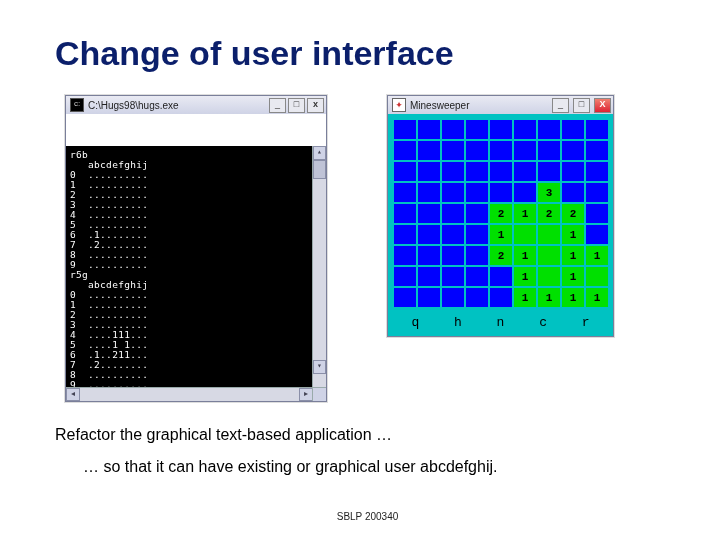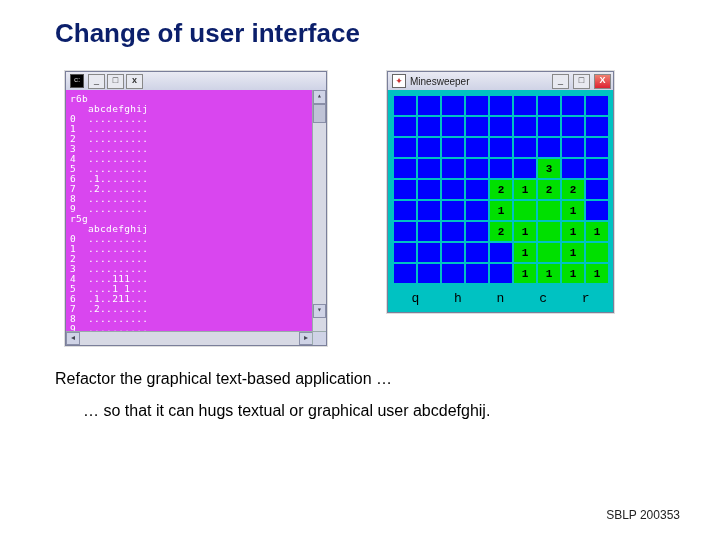--- a/index.html
+++ b/index.html
@@ -6,22 +6,22 @@
   body{
     width:720px;height:540px;
     background:#fff;
     font-family:Verdana,Geneva,sans-serif;
     color:#000;
     position:relative;
     box-sizing:border-box;
     padding:18px 40px 0 55px;
   }
   h1{
-    margin:0 0 22px 0;
-    font-size:26px;
+    margin:16px 0 22px 0;
+    font-size:34px;
     font-weight:bold;
     color:#0b1f6b;
   }
   .screens{
     display:flex;
     gap:60px;
     align-items:flex-start;
     margin-left:10px;
   }
   
@@ -55,27 +55,28 @@
     border:1px solid #888;
     font-size:9px;line-height:11px;text-align:center;
     color:#333;
   }
   .tb-btn.close{
     background:#e8e9f0;
     color:#333;
     font-weight:bold;
   }
   .console{
-    background:#d946ef;color:#fff;
+    background:#000000;color:#fff;
     padding:4px 2px 2px 4px;
     position:relative;
     height:235px;
     font-family:"Courier New",monospace;
     font-size:9.5px;line-height:10px;
     letter-spacing:.3px;
+    margin-top:32px;
   }
   .console pre{margin:0;white-space:pre}
   
   .vscroll{
     position:absolute;right:0;top:0;width:13px;height:100%;
     background:#d7d9e4;border-left:1px solid #9aa;
   }
   .vscroll .thumb{position:absolute;top:0;left:0;width:11px;height:17px;background:#bfc3d6;border:1px solid #8a8fa8}
   .vscroll .arrow{position:absolute;left:0;width:11px;height:12px;background:#cfd3e6;border:1px solid #8a8fa8;font-size:8px;text-align:center;line-height:10px;color:#445}
   .vscroll .a-up{top:0}
@@ -134,34 +135,35 @@
     margin-top:8px;
     font-family:"Courier New",monospace;
     font-size:13px;color:#000;text-align:center
   }
   
   .line1{margin-top:24px;font-size:16px}
   .line2{margin-top:14px;margin-left:28px;font-size:16px}
   .em{}
   .footer{
     position:absolute;left:55px;right:40px;bottom:18px;
-    display:flex;justify-content:flex-end;
-    font-size:12px;color:#222
+    display:flex;justify-content:center;
+    font-size:10px;color:#222
   }
 </style>
 </head>
 <body>
 
 <h1>Change of user interface</h1>
 
 <div class="screens">
 
   <div class="win">
     <div class="titlebar">
       <span class="tb-icon">c:</span>
+      <span class="title">C:\Hugs98\hugs.exe</span>
       <span class="tb-btns">
         <span class="tb-btn">_</span>
         <span class="tb-btn">□</span>
         <span class="tb-btn close">x</span>
       </span>
     </div>
     <div class="console">
       <pre>r6b
    abcdefghij
 0  ..........
@@ -298,19 +300,19 @@
           <div>c</div>
           <div>r</div>
         </div>
     </div>
   </div>
 
 </div>
 
 <div class="line1">Refactor the graphical text-based application …</div>
 <div class="line2">
-  <span>… so that it can hugs textual </span><span class="em">or</span><span> graphical user abcdefghij.</span>
+  <span>… so that it can have existing </span><span class="em">or</span><span> graphical user abcdefghij.</span>
 </div>
 
 <div class="footer">
   <span>SBLP 2003</span>
-  <span>53</span>
+  <span>40</span>
 </div>
 
 </body></html>

